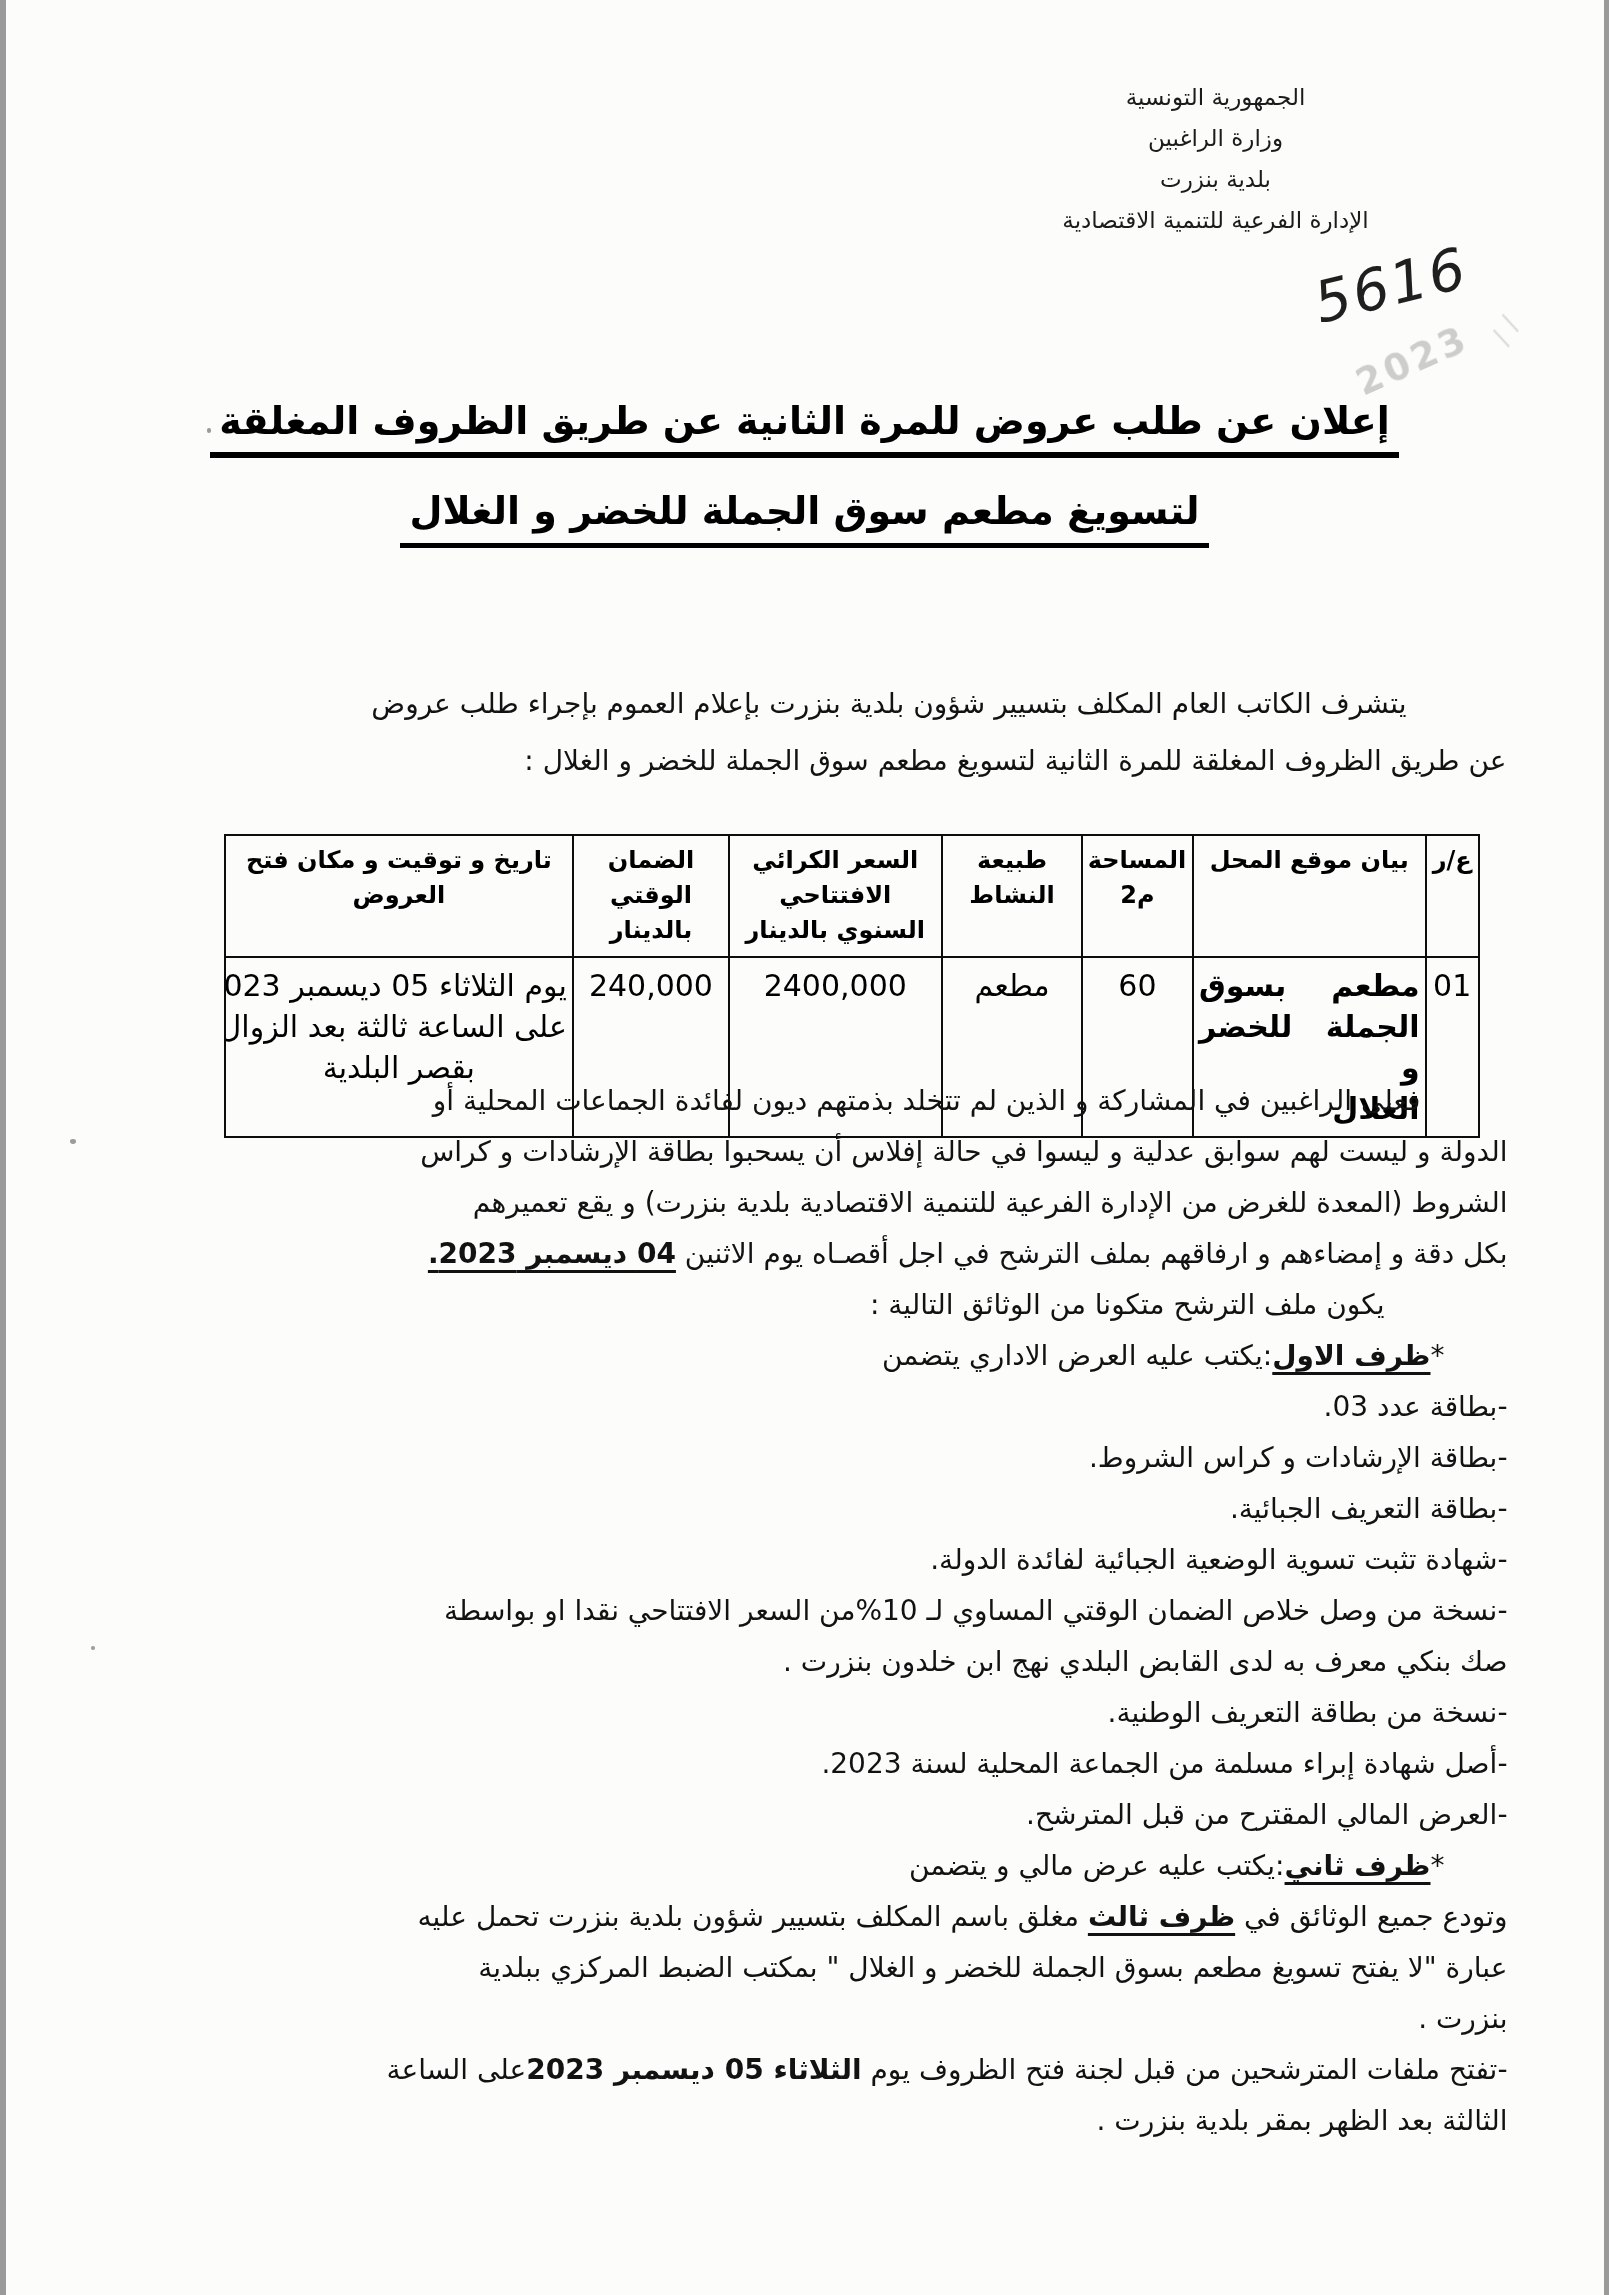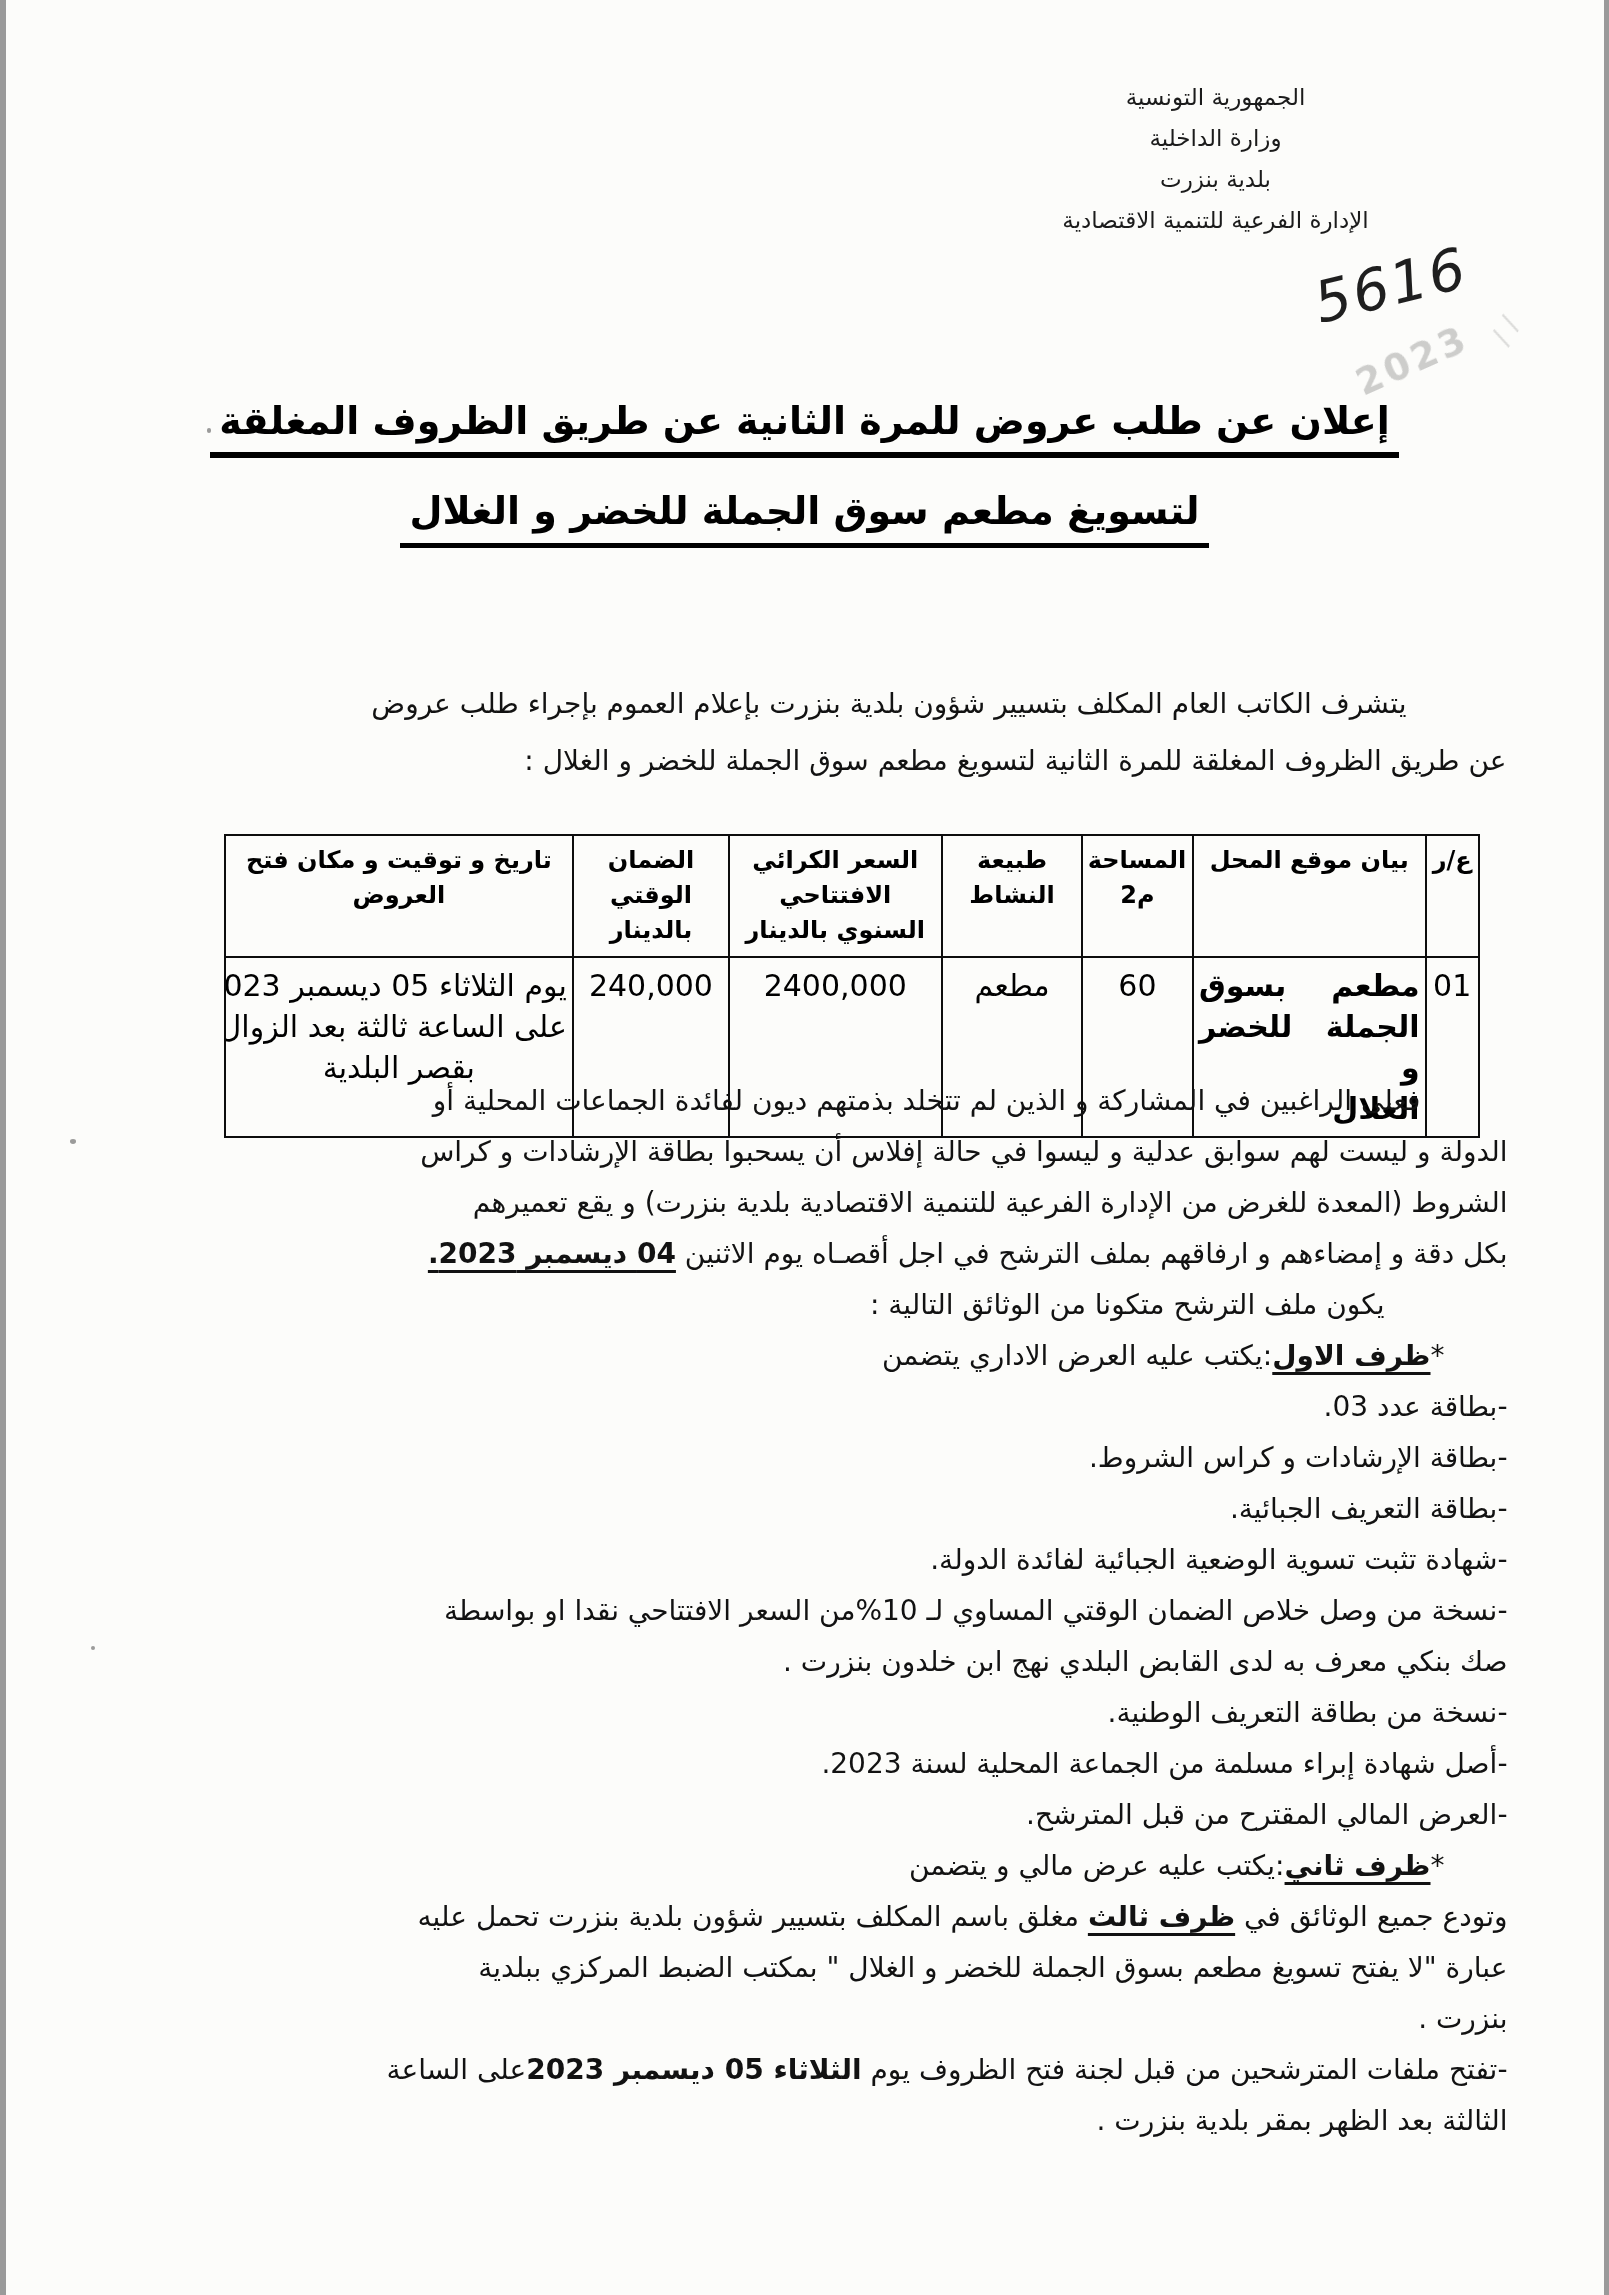--- a/index.html
+++ b/index.html
@@ -96,21 +96,21 @@
   
   .speck{position:absolute;background:#3a3a3a;border-radius:50%;opacity:.5;}
 </style>
 </head>
 <body>
 
 <div class="page">
 
   <div class="letterhead">
     <div>الجمهورية التونسية</div>
-    <div>وزارة الداخلية</div>
+    <div>وزارة الراغبين</div>
     <div>بلدية بنزرت</div>
     <div>الإدارة الفرعية للتنمية الاقتصادية</div>
   </div>
 
   <div class="handnum">5616</div>
   <div class="stamp">2023</div>
   <div class="stamp-echo">/ /</div>
 
   <div class="title">
     <div class="t1">

